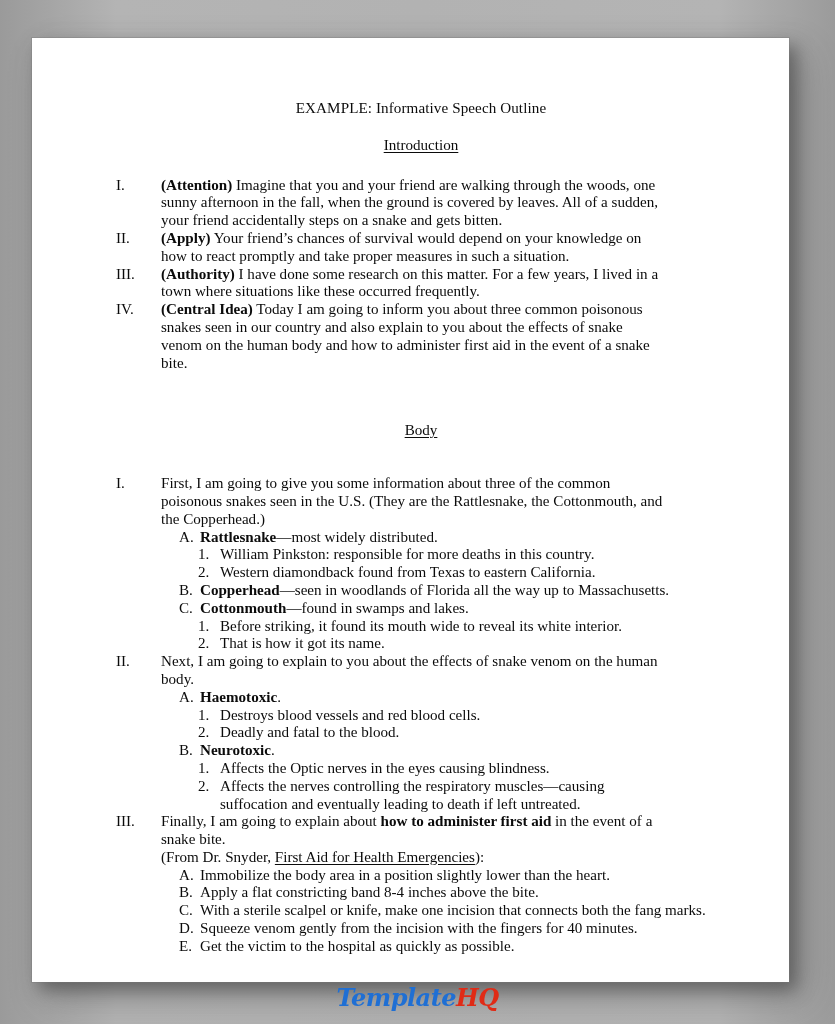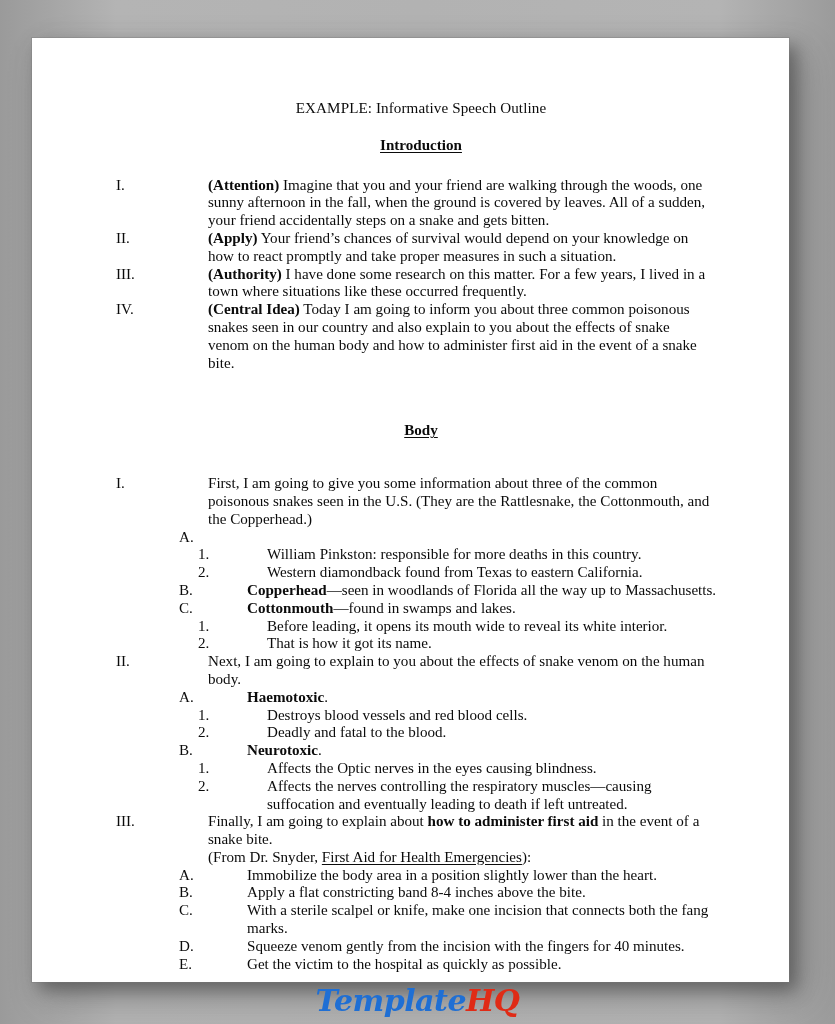--- a/index.html
+++ b/index.html
@@ -56,21 +56,21 @@
   .doc-title {
     margin: 0 0 0 0;
     font-size: 15.1px;
     font-weight: normal;
     letter-spacing: 0.1px;
   }
 
   .sec-head {
     margin: 0;
     font-size: 15.1px;
-    font-weight: bold;
+    font-weight: normal;
   }
   .sec-head span {
     text-decoration: underline;
     text-underline-offset: 2px;
   }
 
   .spacer-s { height: 19px; }
   .spacer-m { height: 22px; }
   .spacer-l { height: 50px; }
   .spacer-xl { height: 35px; }
@@ -97,21 +97,20 @@
 
   .lvl3 { margin-left: 100px; }
   .lvl3 > .mark {
     width: 22px;
     flex: 0 0 22px;
   }
 
   .body-txt {
     flex: 1 1 auto;
     min-width: 0;
-    margin-left: 47px;
   }
 
   .lvl1 .body-txt { max-width: 506px; }
   .lvl2 .body-txt { max-width: 500px; }
   .lvl3 .body-txt { max-width: 470px; }
   .plain1 .body-txt { max-width: 506px; }
 
   b { font-weight: bold; }
   u.ttl {
     text-decoration: underline;
@@ -121,21 +120,21 @@
   
   #watermark {
     position: absolute;
     left: 0;
     right: 0;
     top: 986px;
     text-align: center;
     font-family: "DejaVu Serif", serif;
     font-weight: bold;
     font-style: italic;
-    font-size: 30px;
+    font-size: 24px;
     letter-spacing: -0.5px;
     line-height: 1;
     user-select: none;
   }
   #watermark .wm-a { color: #1f6fd4; }
   #watermark .wm-b { color: #e02b16; }
 </style>
 </head>
 <body>
 
@@ -177,20 +176,21 @@
 
       <div class="spacer-xl"></div>
 
       <div class="lvl1">
         <div class="mark">I.</div>
         <div class="body-txt">First, I am going to give you some information about three of the common poisonous snakes seen in the U.S.  (They are the Rattlesnake, the Cottonmouth, and the Copperhead.)</div>
       </div>
 
       <div class="lvl2">
         <div class="mark">A.</div>
+        <div class="body-txt"><b>Rattlesnake</b><span>—most widely distributed.</span></div>
       </div>
       <div class="lvl3">
         <div class="mark">1.</div>
         <div class="body-txt">William Pinkston:  responsible for more deaths in this country.</div>
       </div>
       <div class="lvl3">
         <div class="mark">2.</div>
         <div class="body-txt">Western diamondback found from Texas to eastern California.</div>
       </div>
 
@@ -198,21 +198,21 @@
         <div class="mark">B.</div>
         <div class="body-txt" style="max-width:540px"><b>Copperhead</b><span>—seen in woodlands of Florida all the way up to Massachusetts.</span></div>
       </div>
 
       <div class="lvl2">
         <div class="mark">C.</div>
         <div class="body-txt"><b>Cottonmouth</b><span>—found in swamps and lakes.</span></div>
       </div>
       <div class="lvl3">
         <div class="mark">1.</div>
-        <div class="body-txt">Before leading, it opens its mouth wide to reveal its white interior.</div>
+        <div class="body-txt">Before striking, it found its mouth wide to reveal its white interior.</div>
       </div>
       <div class="lvl3">
         <div class="mark">2.</div>
         <div class="body-txt">That is how it got its name.</div>
       </div>
 
       <div class="lvl1">
         <div class="mark">II.</div>
         <div class="body-txt" style="max-width:516px">Next, I am going to explain to you about the effects of snake venom on the human body.</div>
       </div>

